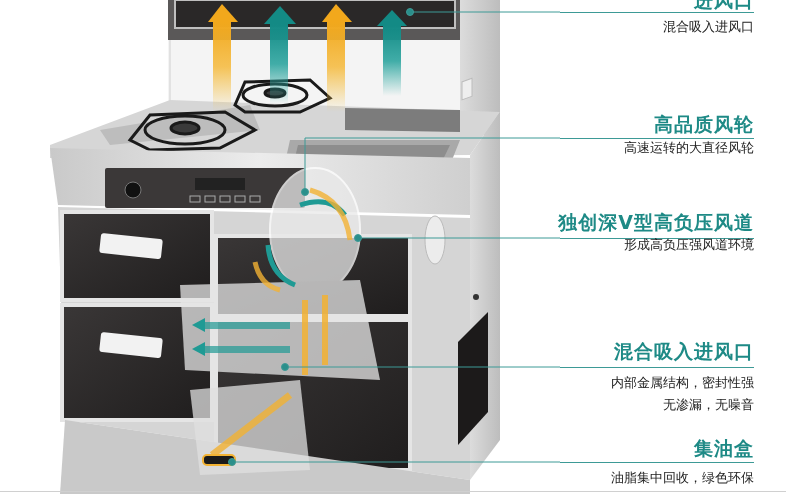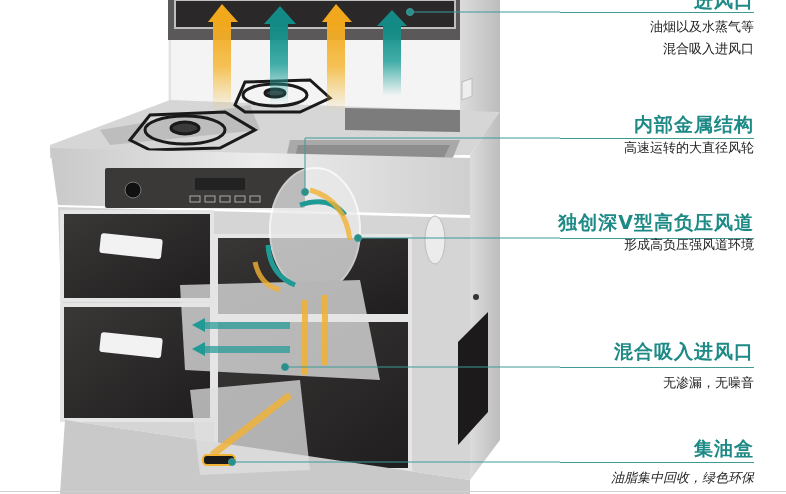--- a/index.html
+++ b/index.html
@@ -158,50 +158,50 @@
       <circle cx="285" cy="367" r="3.5"></circle>
     <line x1="232" y1="462" x2="560" y2="462"></line>
       <circle cx="232" cy="462" r="3.5"></circle>
   </g>
 </svg>
 
 <div>
   <div class="heading" style="top:-12px;">进风口</div>
   <div class="rule" style="left:560px; width:194px; top:12px;"></div>
   <div class="desc" style="top:16px;">
-    <div>油烟以及水蒸气等</div>
     <div>混合吸入进风口</div>
   </div>
 </div>
 
 <div>
-  <div class="heading" style="top:112px;">内部金属结构</div>
+  <div class="heading" style="top:112px;">高品质风轮</div>
   <div class="rule" style="left:560px; width:194px; top:138px;"></div>
   <div class="desc" style="top:137px;">
     <div>高速运转的大直径风轮</div>
   </div>
 </div>
 
 <div>
   <div class="heading" style="top:210px;">独创深V型高负压风道</div>
   <div class="rule" style="left:560px; width:194px; top:238px;"></div>
   <div class="desc" style="top:234px;">
     <div>形成高负压强风道环境</div>
   </div>
 </div>
 
 <div>
   <div class="heading" style="top:339px;">混合吸入进风口</div>
   <div class="rule" style="left:560px; width:194px; top:367px;"></div>
   <div class="desc" style="top:372px;">
+    <div>内部金属结构，密封性强</div>
     <div>无渗漏，无噪音</div>
   </div>
 </div>
 
 <div>
   <div class="heading" style="top:436px;">集油盒</div>
   <div class="rule" style="left:560px; width:194px; top:462px;"></div>
-  <div class="desc" style="top:467px;font-style:italic;">
+  <div class="desc" style="top:467px;">
     <div>油脂集中回收，绿色环保</div>
   </div>
 </div>
 
 <div class="bottom-rule" style="top:491px;"></div>
 
 </body></html>

